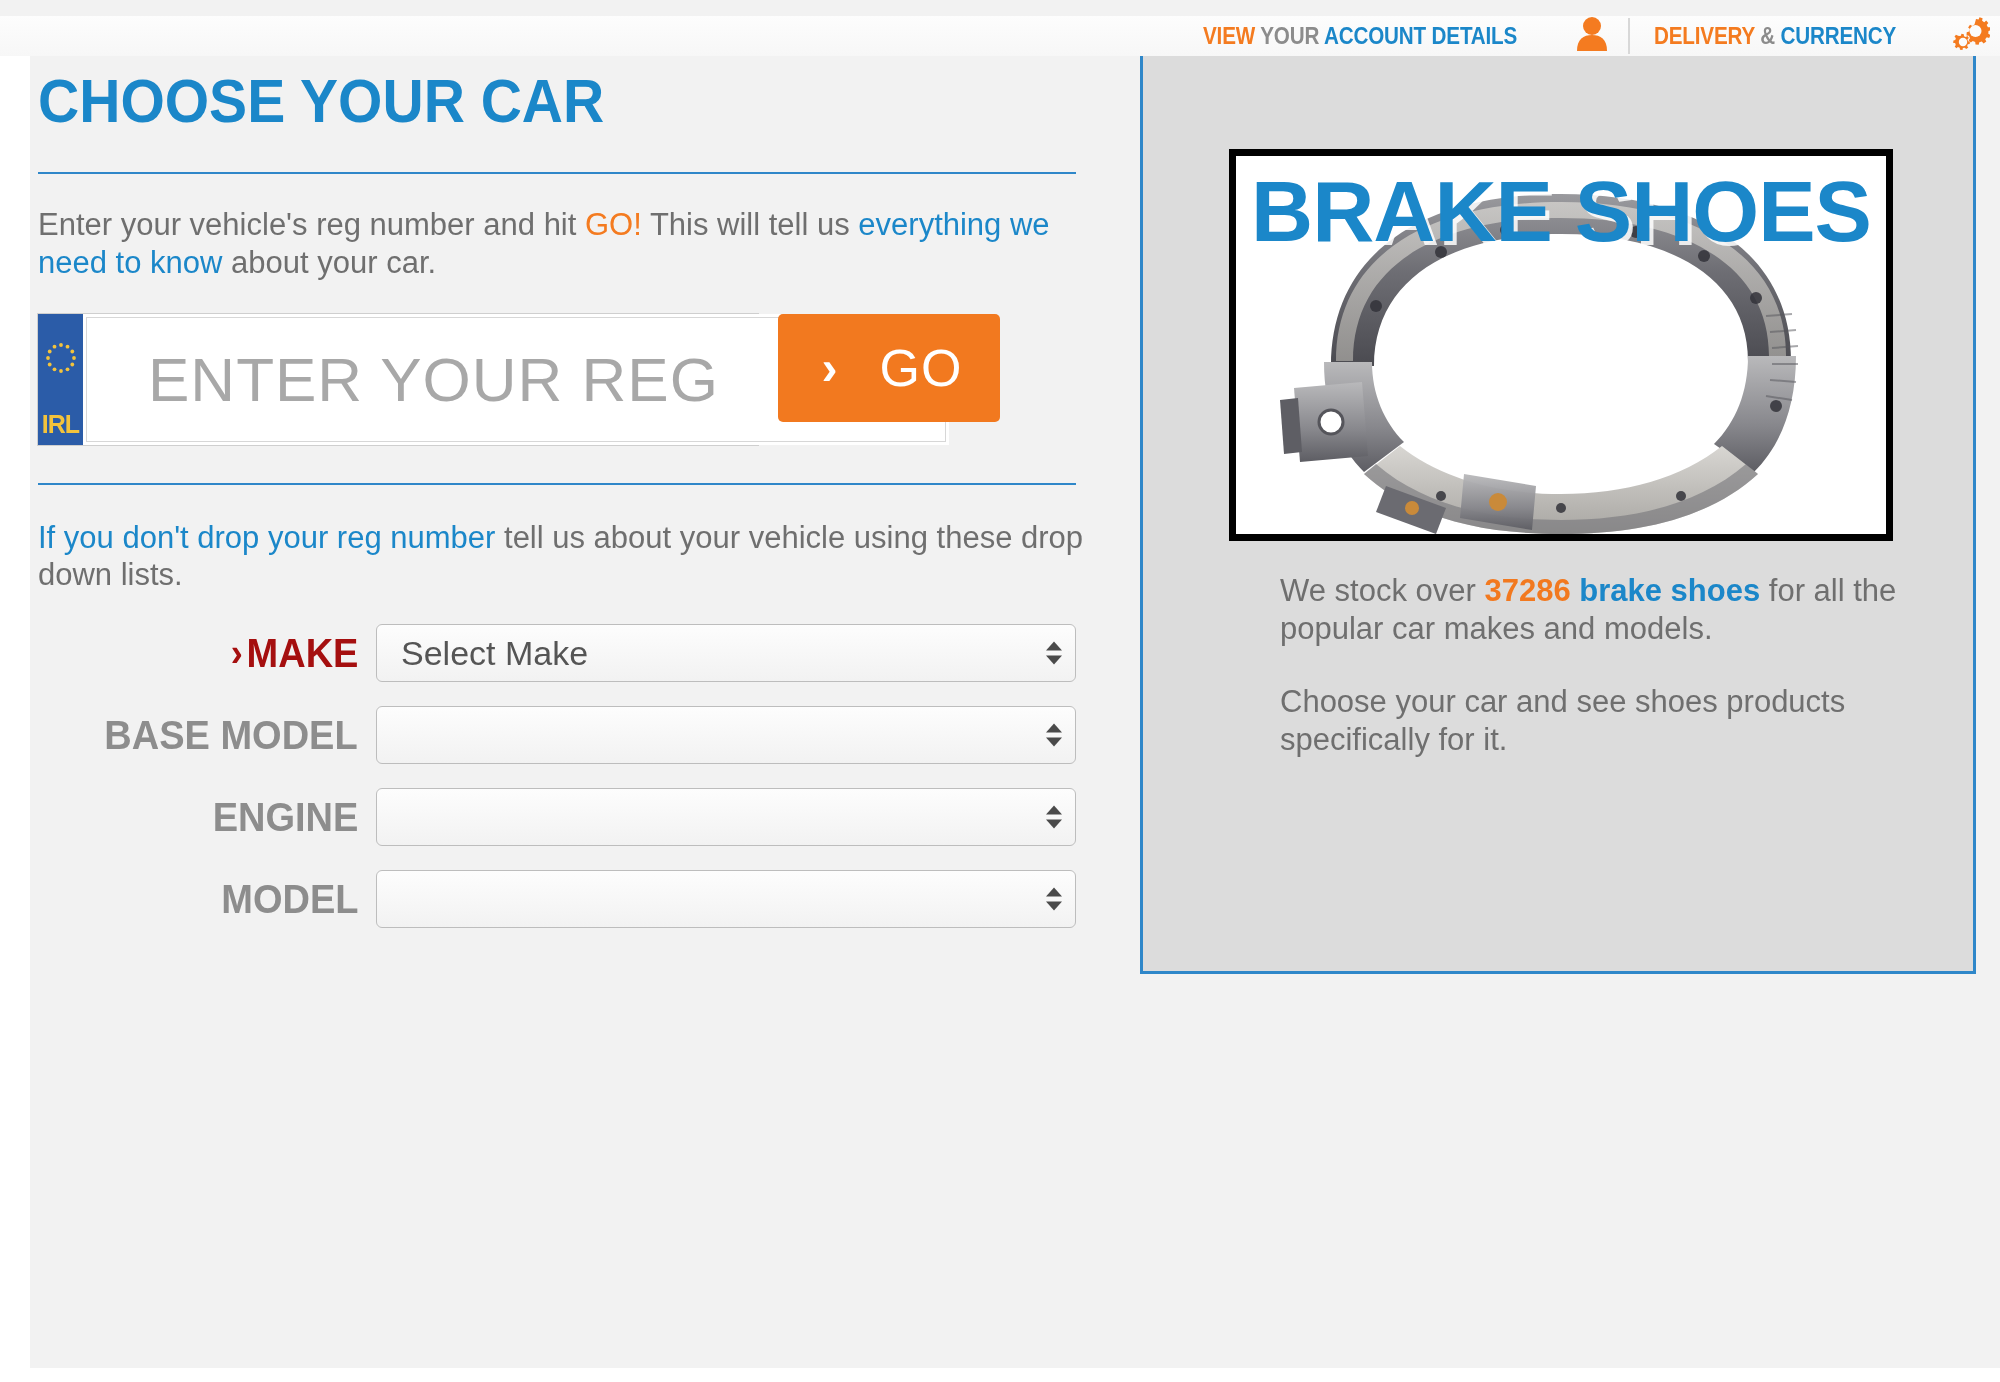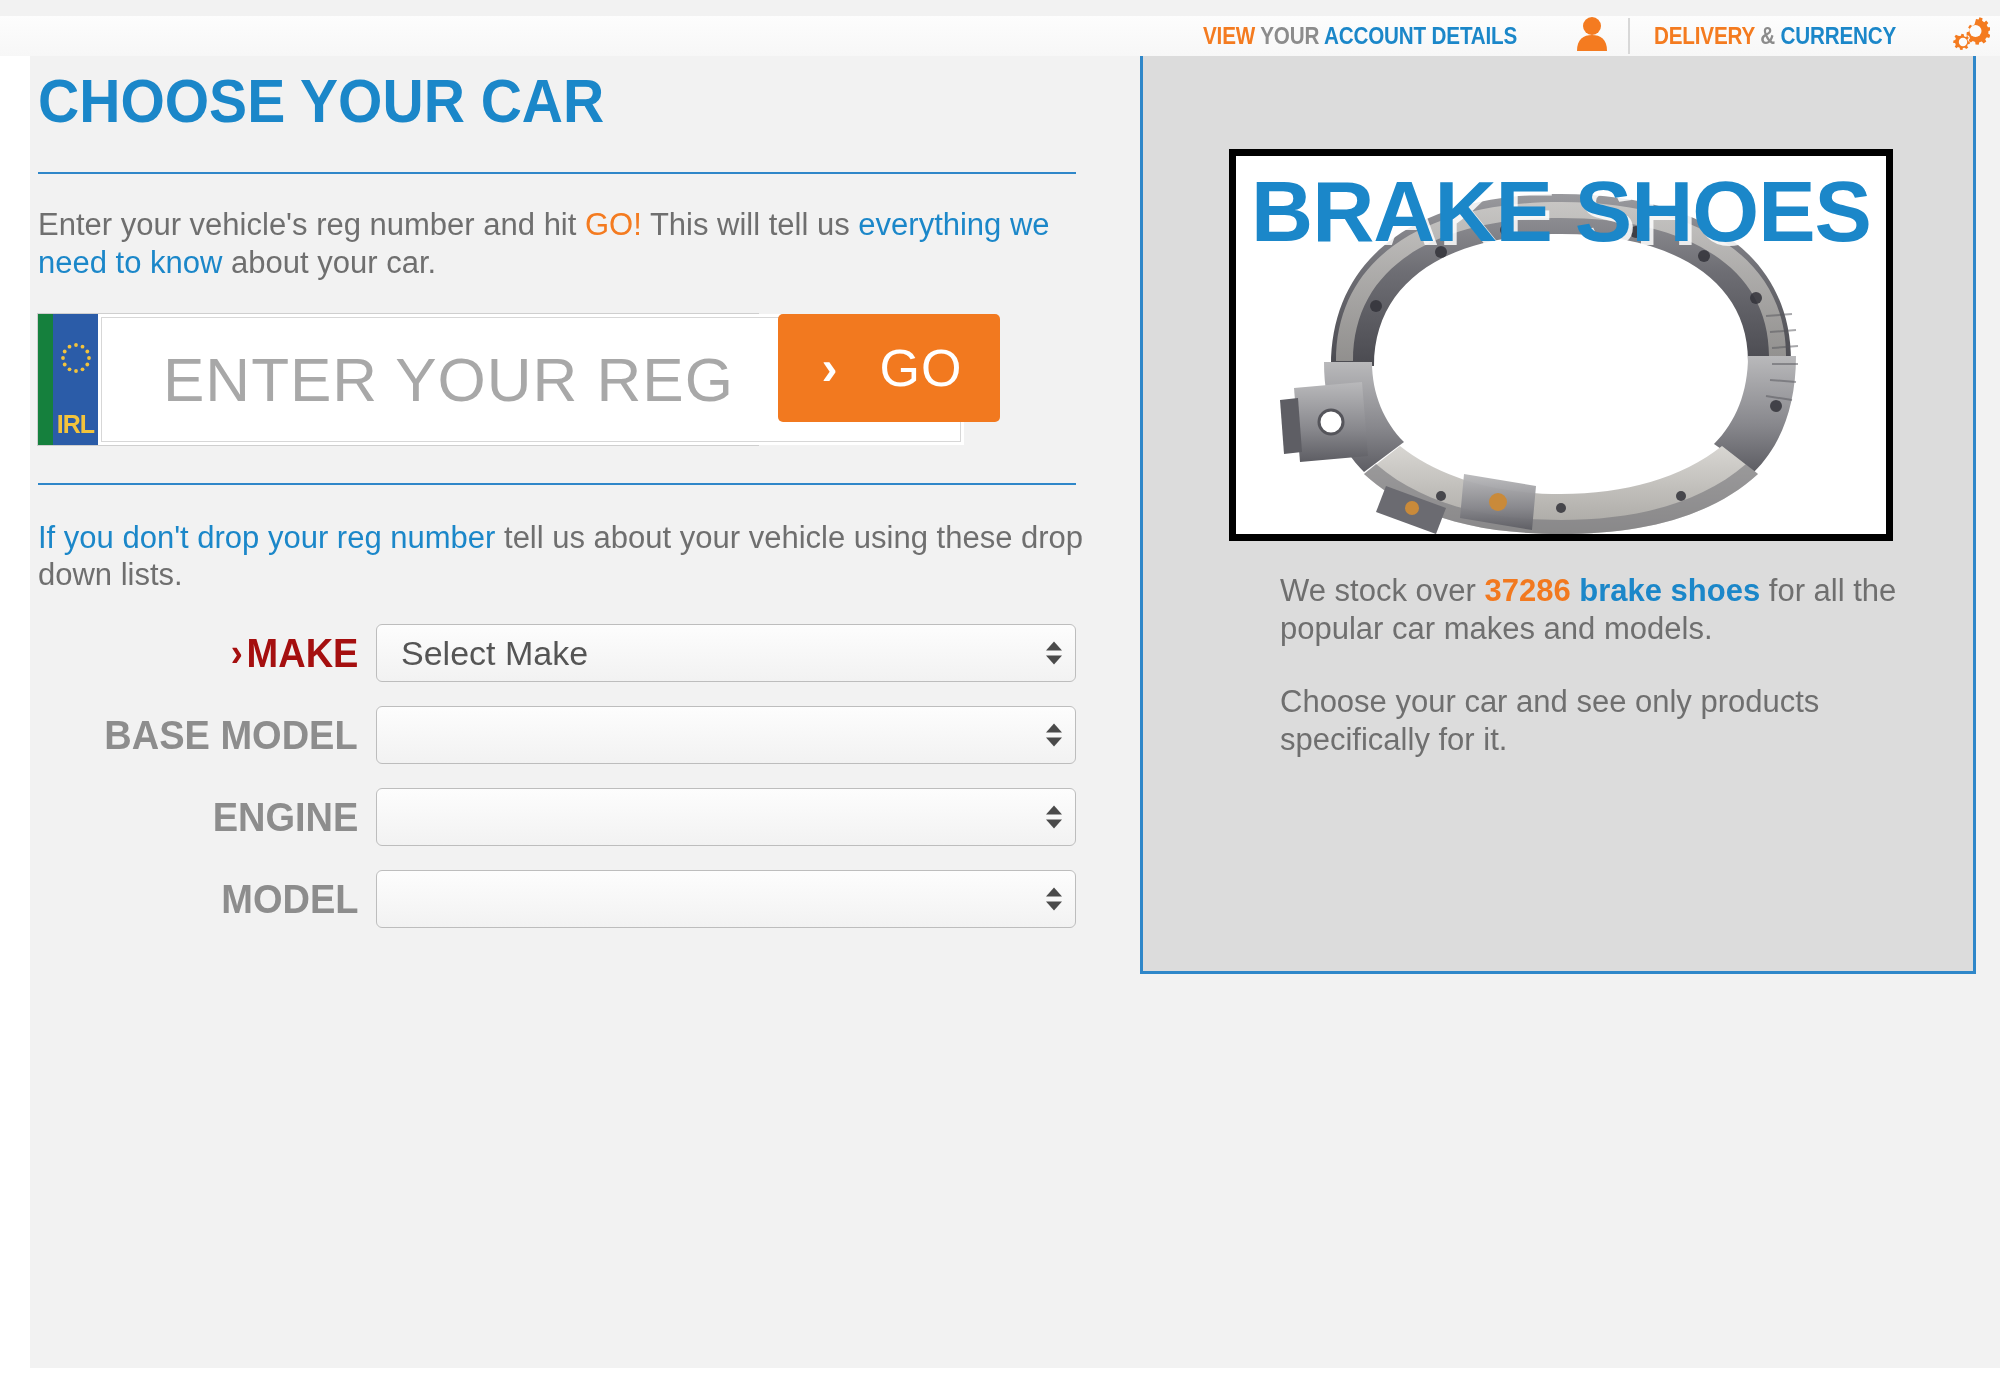--- a/index.html
+++ b/index.html
@@ -145,23 +145,22 @@
   .reg-row {
     display: flex;
     align-items: flex-start;
     margin-top: 32px;
   }
   .plate {
     display: flex;
     width: 720px;
     height: 131px;
     border: 0;
-    background: #15803d;
+    background: #a21caf;
     box-shadow: 0 0 0 1px #cfcfcf;
-    padding-left: 15px;
   }
   .plate-badge {
     width: 45px;
     background: #2b5ca8;
     position: relative;
     flex: 0 0 45px;
   }
   .eu-stars { position: absolute; top: 28px; left: 7px; }
   .irl-txt {
     position: absolute;
@@ -600,19 +599,19 @@
         </g>
       </svg>
 
       <div class="prod-banner">BRAKE SHOES</div>
     </div>
 
     <p class="panel-txt t1">
       <span>We stock over </span><span class="b-orange">37286</span><span> </span><span class="b-blue">brake shoes</span><span> for all the popular car makes and models.</span>
     </p>
 
-    <p class="panel-txt t2">Choose your car and see only products specifically for it.</p>
+    <p class="panel-txt t2">Choose your car and see shoes products specifically for it.</p>
 
   </div>
 
   <div class="bottom-white"></div>
 
 </div>
 
 </body></html>

